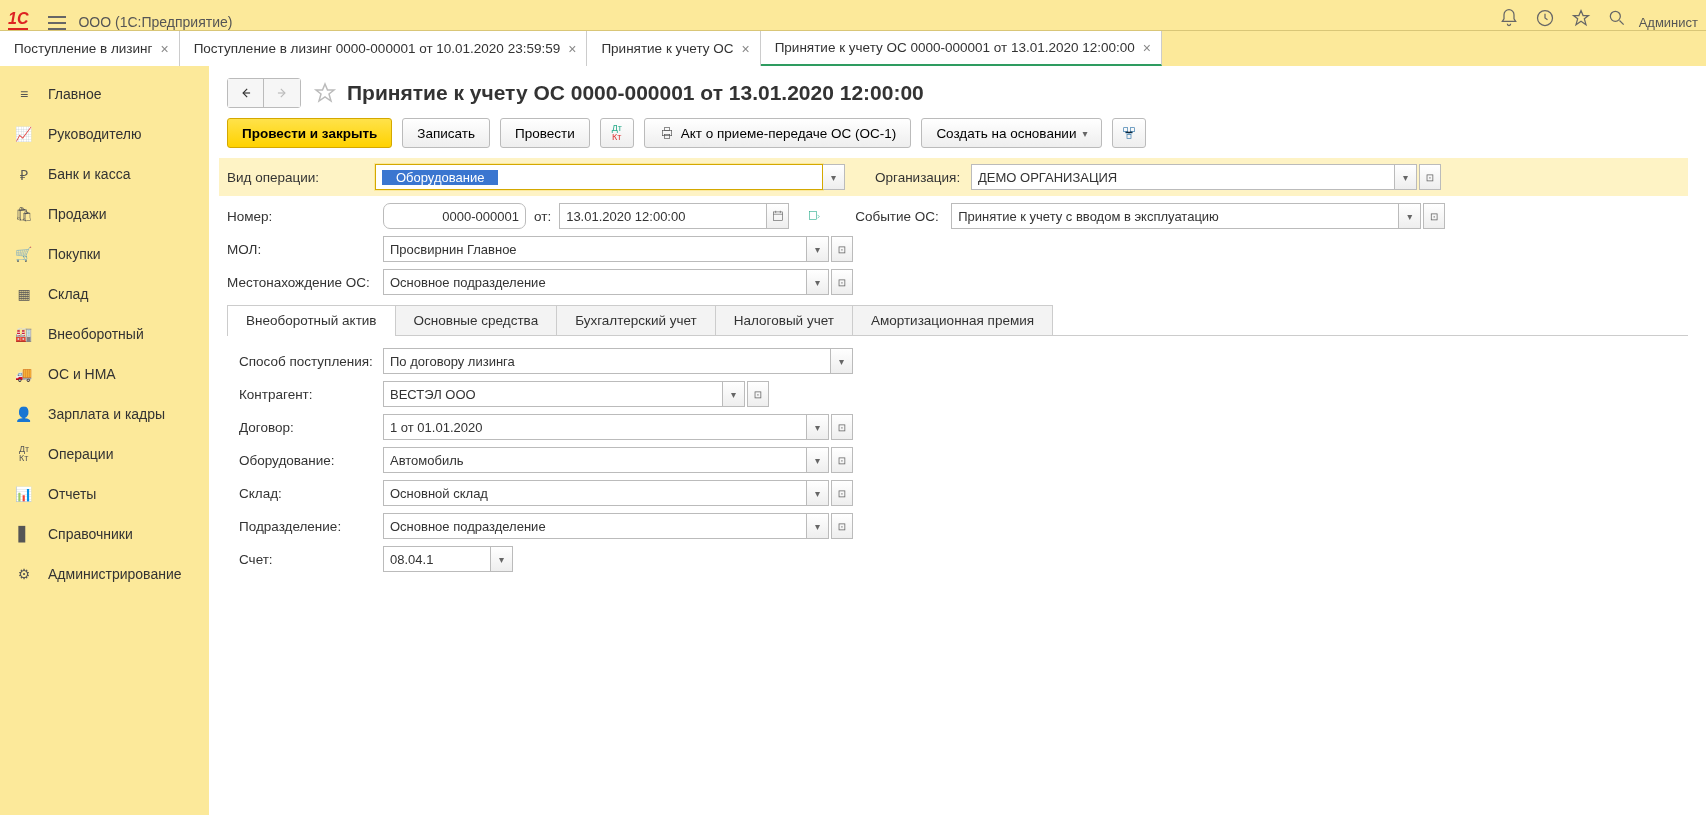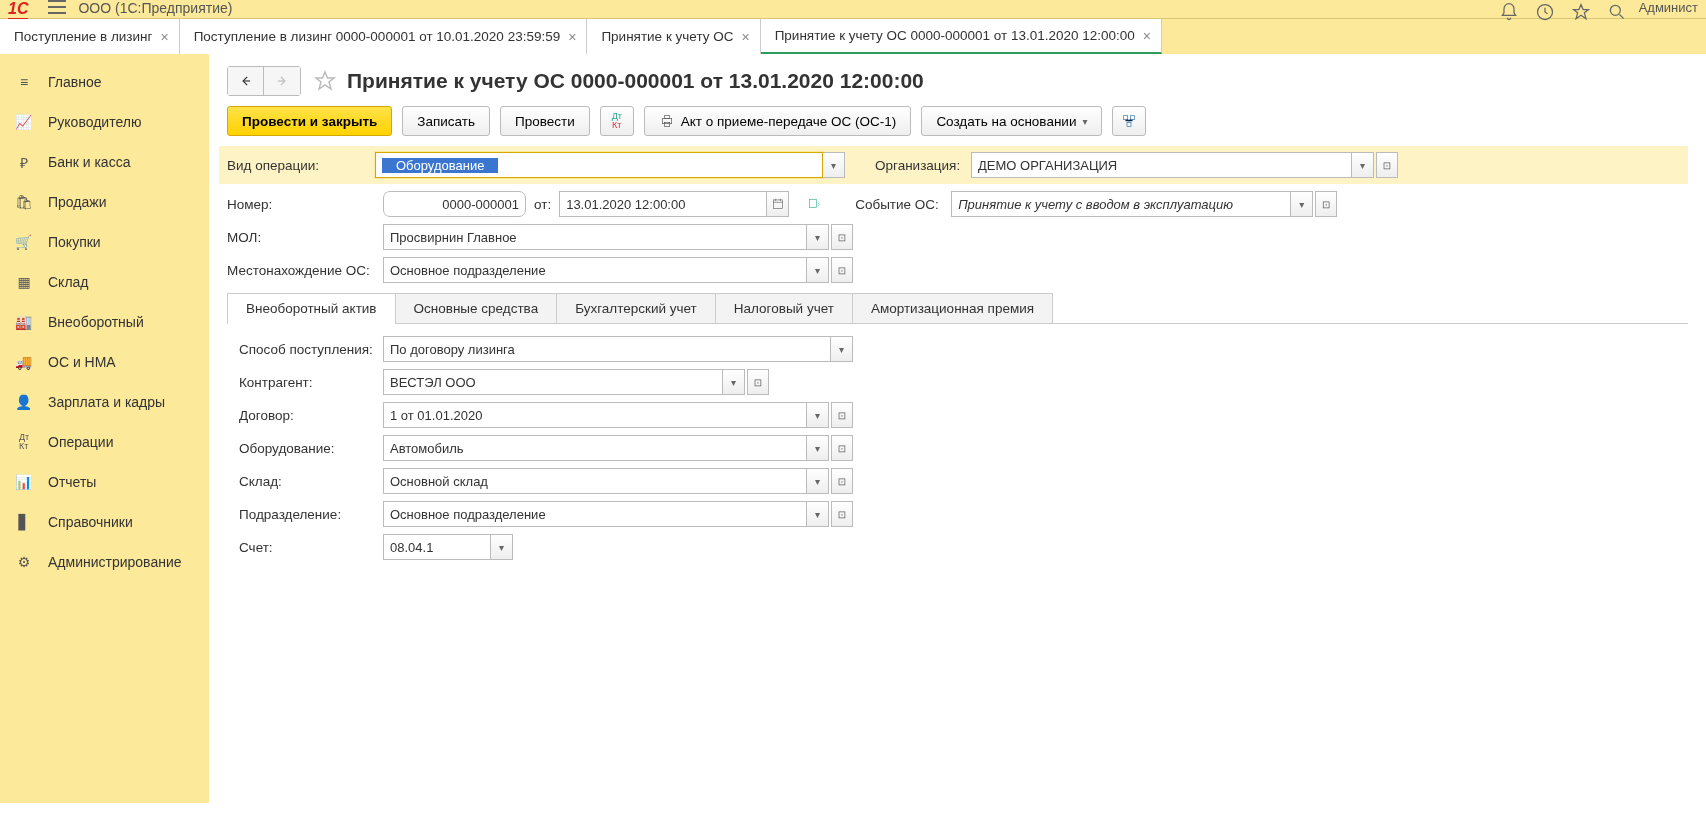--- a/index.html
+++ b/index.html
@@ -1,18 +1,18 @@
 <!DOCTYPE html>
 <html><head>
 <meta charset="utf-8">
 <style>
 * { box-sizing: border-box; margin: 0; padding: 0; font-family: Arial, sans-serif; }
 body { font-size: 13px; color: #333; background: #fff; overflow: hidden; }
 
-.titlebar { height: 18px; background: #fce99a; display: flex; align-items: flex-start; padding: 0 8px; }
+.titlebar { height: 30px; background: #fce99a; display: flex; align-items: flex-end; padding: 0 8px; }
 .logo { color: #d22; font-weight: bold; font-size: 16px; margin-right: 8px; font-style: italic; display: flex; align-items: baseline; }
 .logo-underline { border-bottom: 2px solid #d22; }
 .hamburger { width: 18px; height: 14px; margin: 0 12px; cursor: pointer; display: flex; flex-direction: column; justify-content: space-between; }
 .hamburger span { display: block; height: 2px; background: #666; }
 .app-title { color: #555; font-size: 14px; }
 .titlebar-spacer { flex: 1; }
 .titlebar-icon { width: 24px; height: 24px; margin: 0 6px; cursor: pointer; display: flex; align-items: center; justify-content: center; color: #666; }
 .titlebar-icon svg { width: 20px; height: 20px; stroke: #666; fill: none; stroke-width: 1.5; }
 .user-label { color: #555; font-size: 13px; margin-left: 4px; }
 
@@ -244,21 +244,21 @@
         <span class="form-label">Вид операции:</span>
         <div class="field-wrap">
           <div class="field hl" style="width:448px;">
               <span class="sel">Оборудование</span>
             </div>
           <div class="field-btn">▾</div>
         </div>
         <div class="col2">
           <span class="form-label">Организация:</span>
           <div class="field-wrap">
-            <div class="field" style="width:381px;">ДЕМО ОРГАНИЗАЦИЯ</div>
+            <div class="field" style="width:424px;">ДЕМО ОРГАНИЗАЦИЯ</div>
             <div class="field-btn">▾</div>
             <div class="field-btn sep">⊡</div>
           </div>
         </div>
       </div>
 
       <div class="form-row">
         <span class="form-label">Номер:</span>
         <div class="field-wrap">
           <div class="field num-field" style="width:143px;justify-content:flex-end;">0000-000001</div>
@@ -275,21 +275,21 @@
         </div>
         <div class="field-btn sep link-icon" style="margin-left:14px;border:none;background:none;">
             <svg viewBox="0 0 24 24">
               <rect x="4" y="4" width="12" height="14" fill="none" stroke="#2a8"></rect>
               <path d="M18 10l3 3-3 3" stroke="#2a8" fill="none"></path>
             </svg>
           </div>
         <div class="col2">
           <span class="form-label">Событие ОС:</span>
           <div class="field-wrap">
-            <div class="field" style="width:340px;font-style:italic;">Принятие к учету с вводом в эксплуатацию</div>
+            <div class="field" style="width:448px;">Принятие к учету с вводом в эксплуатацию</div>
             <div class="field-btn">▾</div>
             <div class="field-btn sep">⊡</div>
           </div>
         </div>
       </div>
 
       <div class="form-row">
         <span class="form-label">МОЛ:</span>
         <div class="field-wrap">
           <div class="field" style="width:424px;">Просвирнин Главное</div>

